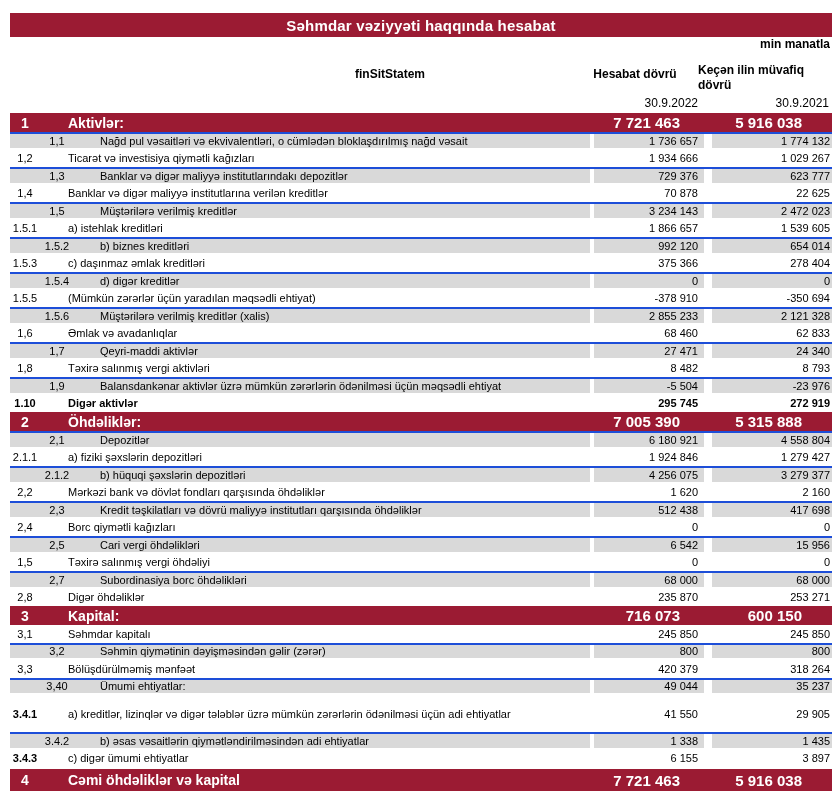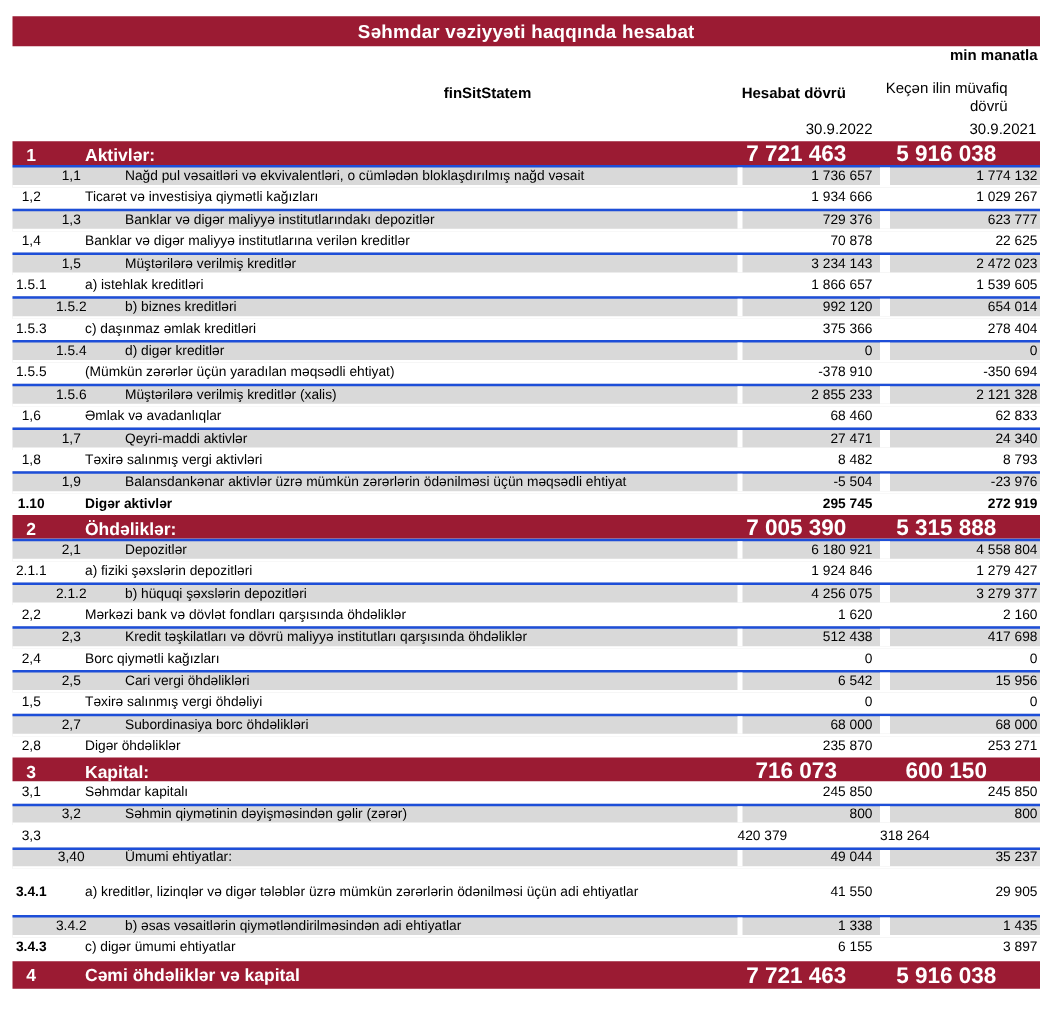--- a/index.html
+++ b/index.html
@@ -26,22 +26,22 @@
   .col-headers { position:relative; height:42px; margin-top:2px; }
   .name-hdr {
     position:absolute; left:0; bottom:14px; width:760px; text-align:center;
     font-weight:bold; font-size:12px;
   }
   .c1-hdr {
     position:absolute; left:560px; bottom:14px; width:130px; text-align:center;
     font-weight:bold; font-size:12px;
   }
   .c2-hdr {
-    position:absolute; left:666px; bottom:2px; width:130px; text-align:right;
-    font-weight:normal; font-size:12px; line-height:1.25;
+    position:absolute; left:688px; bottom:2px; width:130px; text-align:left;
+    font-weight:bold; font-size:12px; line-height:1.25;
   }
 
   .grid {
     display:grid;
     grid-template-columns:30px 1fr 4px 110px 8px 120px;
     align-items:center;
   }
 
   .dates { height:16px; margin-bottom:2px; font-size:12px; }
   .dates .val { text-align:right; }
@@ -62,21 +62,21 @@
   .row.bold { font-weight:bold; }
   .row.boldnum .num { font-weight:bold; }
   .row.tall { height:37px; }
 
   .band {
     height:19px; background:var(--maroon); color:#fff;
     font-weight:bold; box-sizing:border-box;
   }
   .band .num   { font-size:14px; }
   .band .label { font-size:14px; }
-  .band .val   { font-size:18px;text-align:center; }
+  .band .val   { font-size:15px; }
   .band .v1    { padding-right:24px; }
   .band .v2    { padding-right:30px; }
   .band.total  { height:22px; margin-top:2px; }
 </style>
 </head>
 <body>
 
 <div class="page">
 
   <div class="title-bar">
@@ -344,20 +344,21 @@
       <div class="grid row gray">
     <span class="num">3,2</span>
     <span class="label">Səhmin qiymətinin dəyişməsindən gəlir (zərər)</span>
     <span class="sep s1"></span>
     <span class="val v1">800</span>
     <span class="sep s2"></span>
     <span class="val v2">800</span>
   </div>
       <div class="grid row white">
     <span class="num">3,3</span>
+    <span class="label">Bölüşdürülməmiş mənfəət</span>
     <span class="sep s1"></span>
     <span class="val v1">420 379</span>
     <span class="sep s2"></span>
     <span class="val v2">318 264</span>
   </div>
       <div class="grid row gray">
     <span class="num">3,40</span>
     <span class="label">Ümumi ehtiyatlar:</span>
     <span class="sep s1"></span>
     <span class="val v1">49 044</span>

